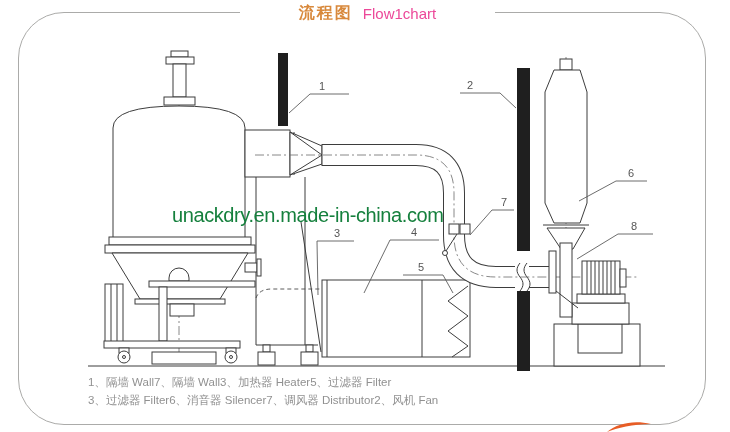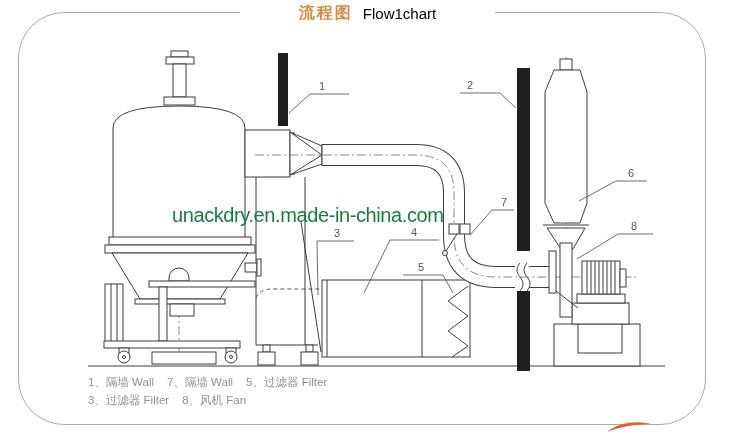--- a/index.html
+++ b/index.html
@@ -3,25 +3,25 @@
 <meta charset="utf-8">
 <style>
   html,body{margin:0;padding:0;background:#fff;}
   .stage{position:relative;width:730px;height:432px;background:#fff;overflow:hidden;
          font-family:"Liberation Sans",sans-serif;}
   .frame{position:absolute;left:18px;top:12px;width:686px;height:411px;
          border:1px solid #ababa9;border-radius:46px;}
   .titlebar{position:absolute;left:240px;top:0;width:255px;height:26px;background:#fff;
             display:flex;align-items:center;justify-content:center;gap:10px;white-space:nowrap;}
   .t-zh{color:#d8893c;font-weight:bold;font-size:16px;letter-spacing:2px;}
-  .t-en{color:#000000;font-size:15px;}
+  .t-en{color:#ec4899;font-size:15px;}
   .watermark{position:absolute;left:172px;top:200px;height:30px;line-height:30px;
              font-size:20px;letter-spacing:-0.4px;color:#15803d;white-space:nowrap;}
   .legend{position:absolute;left:88px;top:375px;color:#919191;font-size:11.5px;}
-  .legend-row{display:flex;gap:13px;margin-bottom:3px;white-space:nowrap;}
+  .legend-row{display:flex;margin-bottom:3px;white-space:nowrap;}
   svg.diagram{position:absolute;left:0;top:0;}
   .ln{stroke:#3d3d3d;stroke-width:1;fill:none;}
   .wh{fill:#ffffff;stroke:#3d3d3d;stroke-width:1;}
   .cl{stroke:#6b6b6b;stroke-width:0.8;fill:none;stroke-dasharray:9 3 2 3;}
   .dash{stroke:#4a4a4a;stroke-width:0.9;fill:none;stroke-dasharray:4 3;}
   .ld{stroke:#5c5c5c;stroke-width:0.9;fill:none;}
   .num{font-family:"Liberation Sans",sans-serif;font-size:11px;fill:#555;}
   .wall{fill:#1f1f1f;stroke:none;}
 </style>
 </head>
@@ -186,21 +186,24 @@
 
   <div class="titlebar">
     <span class="t-zh">流程图</span>
     <span class="t-en">Flow1chart</span>
   </div>
 
   <div class="legend">
     <div class="legend-row">
       <span>1、隔墙 Wall</span>
       <span>7、隔墙 Wall</span>
+      <span>3、加热器 Heater</span>
       <span>5、过滤器 Filter</span>
     </div>
     <div class="legend-row">
       <span>3、过滤器 Filter</span>
-      <span>8、风机 Fan</span>
+      <span>6、消音器 Silencer</span>
+      <span>7、调风器 Distributor</span>
+      <span>2、风机 Fan</span>
     </div>
   </div>
 
 </div>
 
 </body></html>

